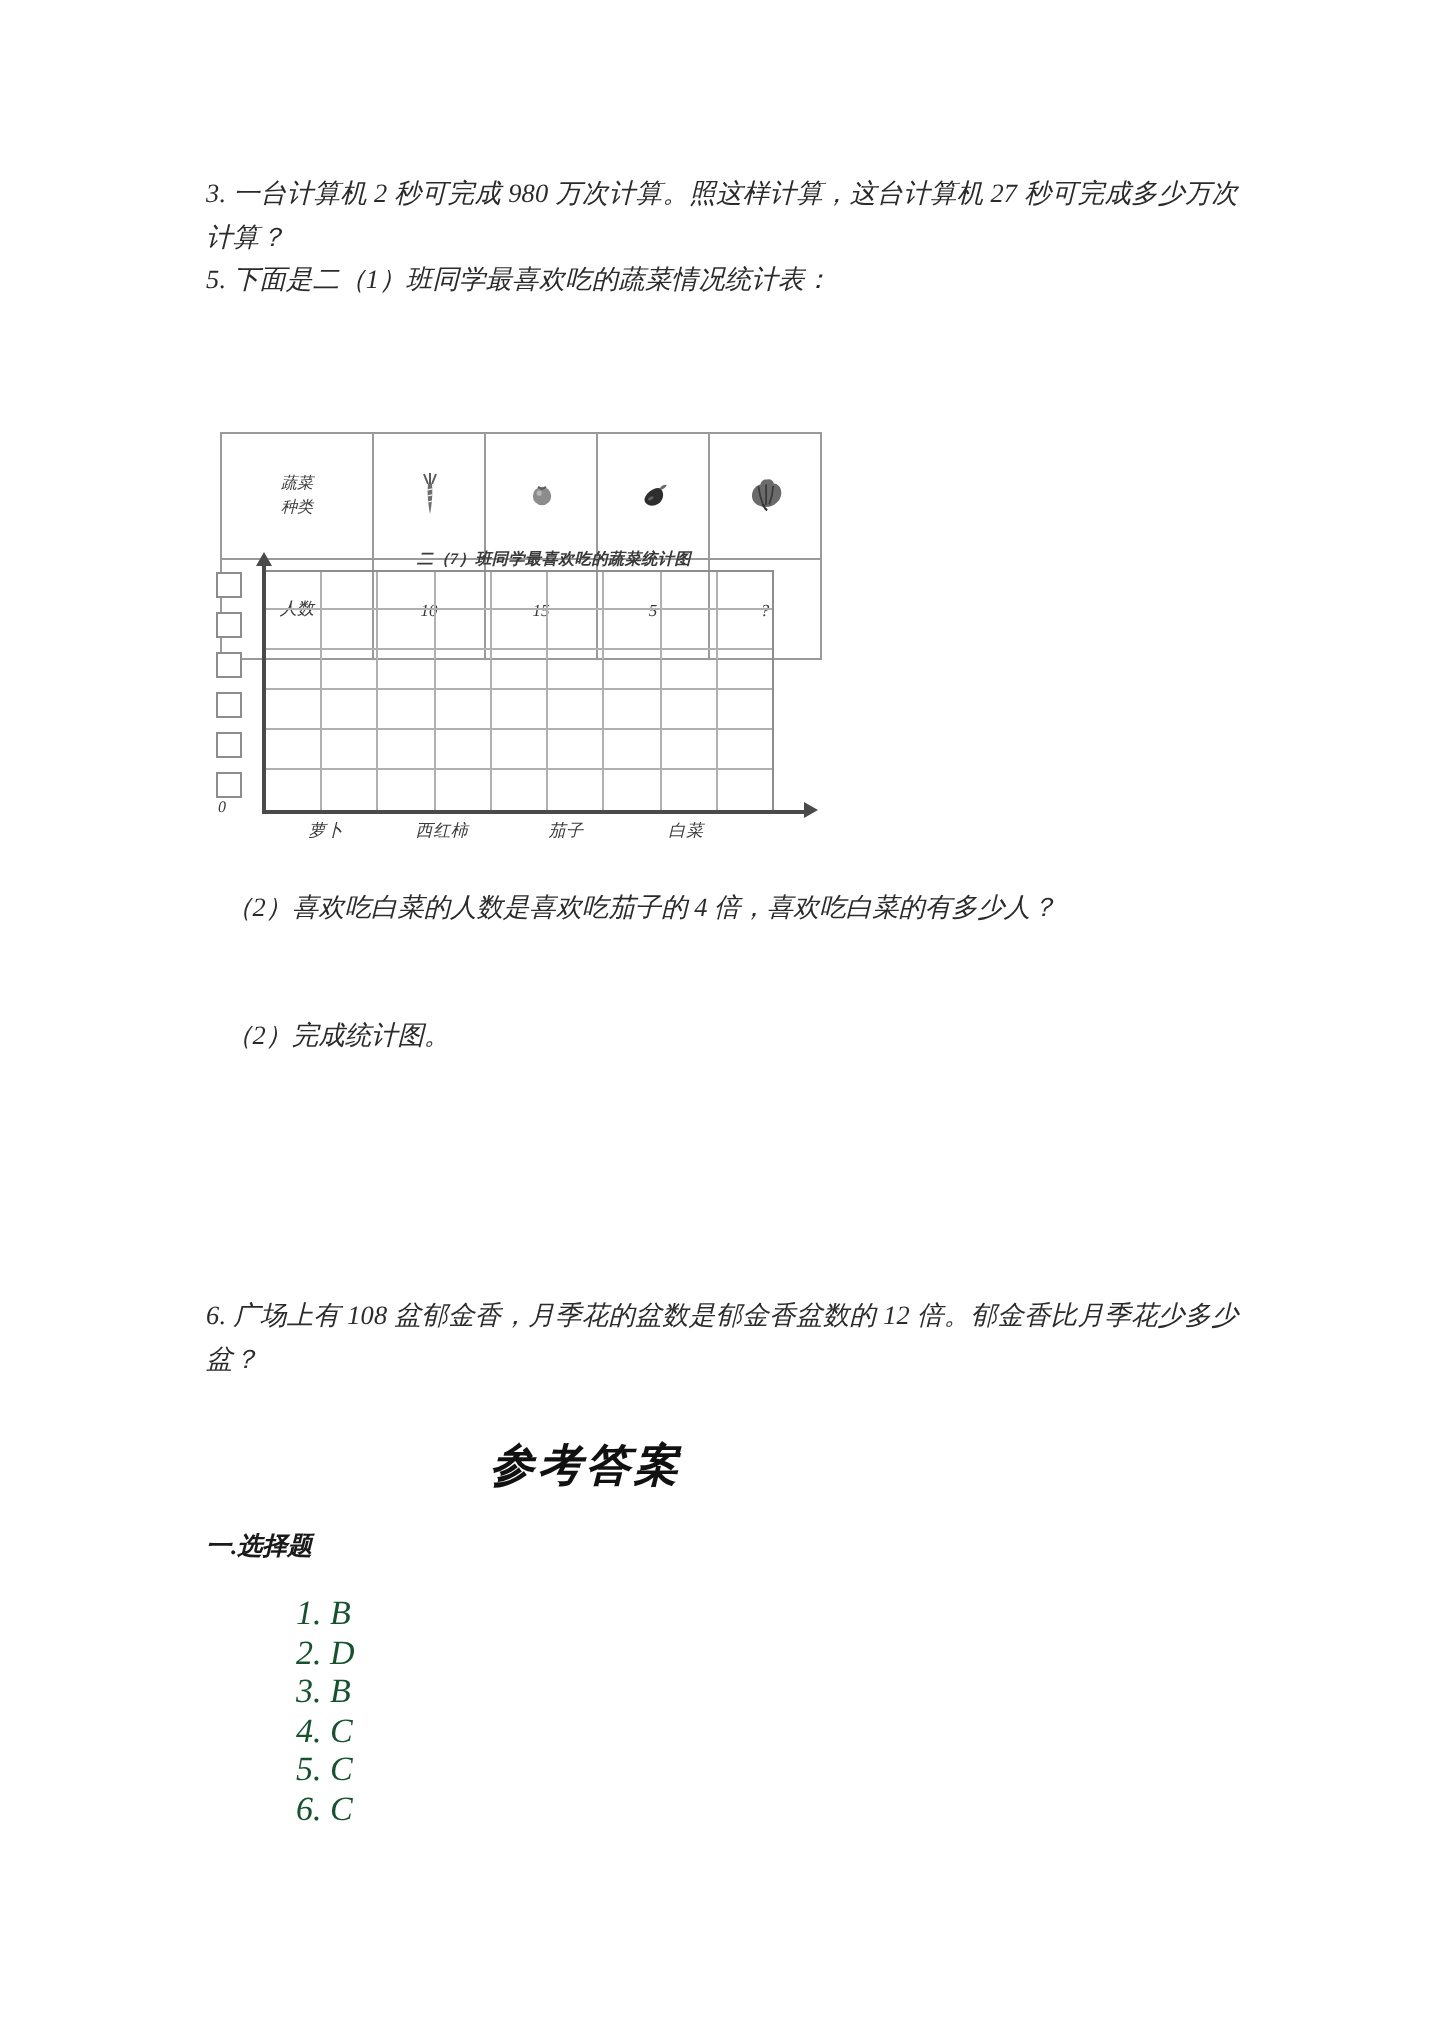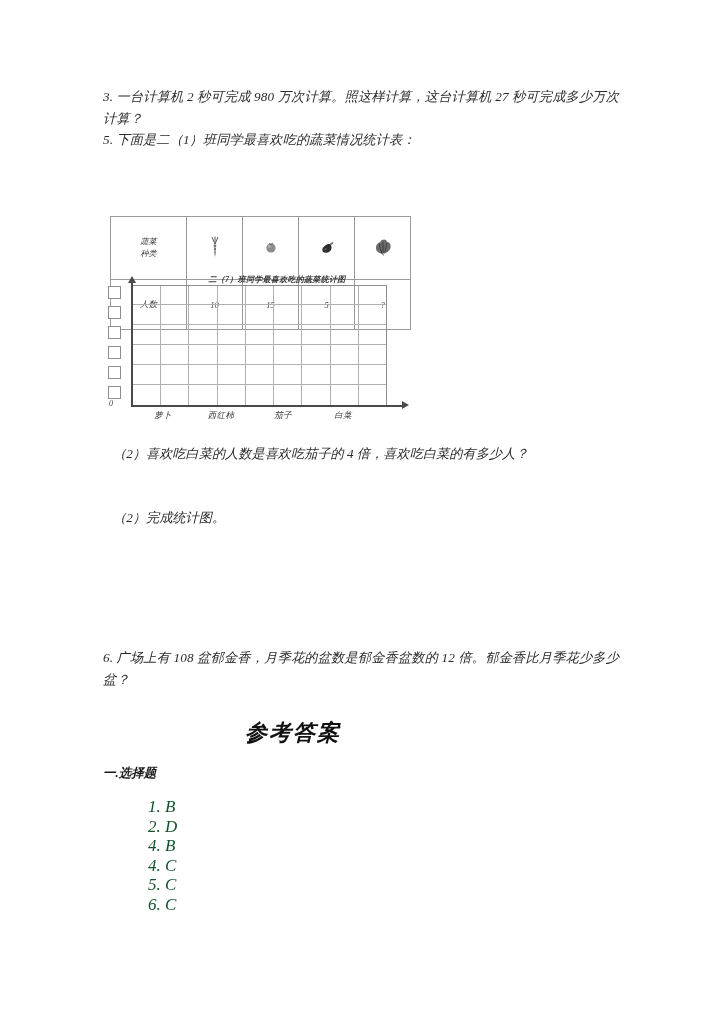--- a/index.html
+++ b/index.html
@@ -387,19 +387,19 @@
 
   <div class="content" style="top:647px">
     <p class="para">6. 广场上有 108 盆郁金香，月季花的盆数是郁金香盆数的 12 倍。郁金香比月季花少多少盆？</p>
   </div>
 
   <div class="answers-title">参考答案</div>
   <div class="answers-section-head">一.选择题</div>
   <div class="answer-list">
     <div class="answer-item">1. B</div>
     <div class="answer-item">2. D</div>
-    <div class="answer-item">4. B</div>
+    <div class="answer-item">3. B</div>
     <div class="answer-item">4. C</div>
     <div class="answer-item">5. C</div>
     <div class="answer-item">6. C</div>
   </div>
 
 </div>
 
 </body></html>

